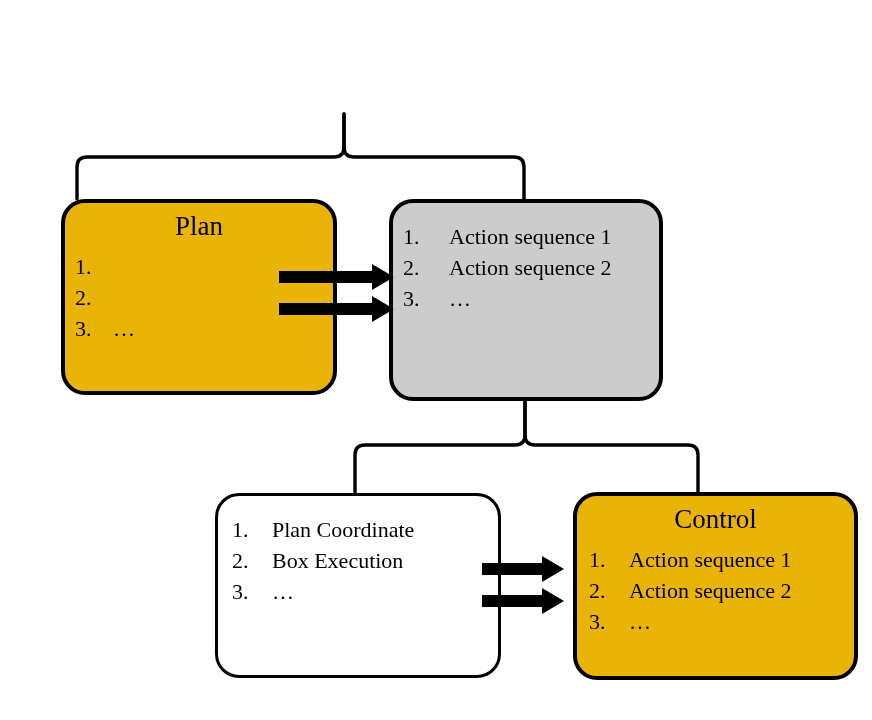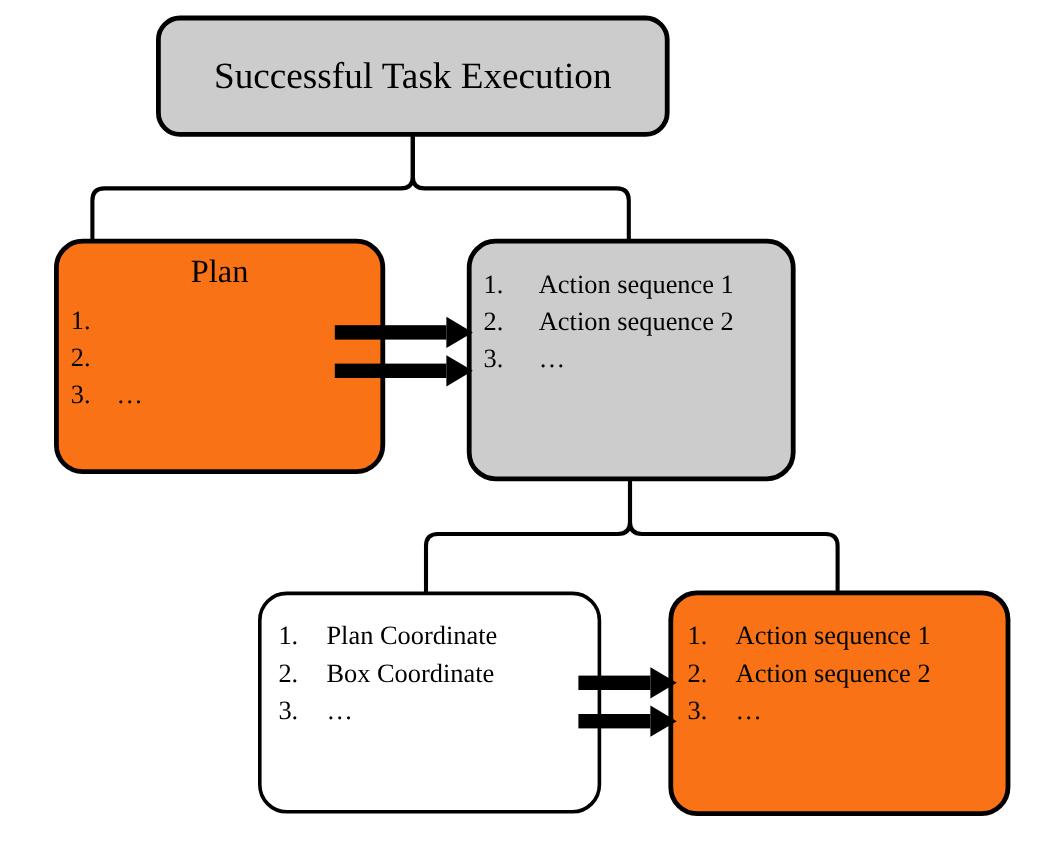--- a/index.html
+++ b/index.html
@@ -124,21 +124,21 @@
   }
   .arrow .head {
     position: absolute;
     top: -13px;
     width: 0;
     height: 0;
     border-top: 13px solid transparent;
     border-bottom: 13px solid transparent;
     border-left: 22px solid #000000;
   }
-  .fill-green { background: #f97316; }
+  .fill-green { background: #eab308; margin-left: 16px; }
   .fill-gray  { background: #cccccc; }
   .fill-white { background: #ffffff; }
 </style>
 </head>
 <body>
 
 <div id="stage">
 
   <svg id="connectors" viewBox="0 0 872 720" xmlns="http://www.w3.org/2000/svg">
 
@@ -162,23 +162,20 @@
              Q 355 445 355 455
              L 355 493" fill="none" stroke="#000000" stroke-width="3.4" stroke-linecap="round"></path>
     <path d="M 525 401
              L 525 435
              Q 525 445 535 445
              L 688 445
              Q 698 445 698 455
              L 698 492" fill="none" stroke="#000000" stroke-width="3.4" stroke-linecap="round"></path>
   </svg>
 
-  <div class="node thick fill-gray" id="node-root">
-    <div class="node-title">Successful Task Execution</div>
-  </div>
 
   <div class="node thick fill-green" id="node-plan">
     <div class="node-inner">
       <div class="node-title">Plan</div>
       <ul class="item-list">
         <li class="item-row">
           <span class="item-num">1.</span>
         </li>
         <li class="item-row">
           <span class="item-num">2.</span>
@@ -212,32 +209,33 @@
 
   <div class="node fill-white" id="node-positions">
     <div class="node-inner">
       <ul class="item-list">
         <li class="item-row">
           <span class="item-num">1.</span>
           <span class="item-text">Plan Coordinate</span>
         </li>
         <li class="item-row">
           <span class="item-num">2.</span>
-          <span class="item-text">Box Coordinate</span>
+          <span class="item-text">Box Execution</span>
         </li>
         <li class="item-row">
           <span class="item-num">3.</span>
           <span class="item-text">…</span>
         </li>
       </ul>
     </div>
   </div>
 
   <div class="node thick fill-green" id="node-control">
     <div class="node-inner">
+      <div class="node-title">Control</div>
       <ul class="item-list">
         <li class="item-row">
           <span class="item-num">1.</span>
           <span class="item-text">Action sequence 1</span>
         </li>
         <li class="item-row">
           <span class="item-num">2.</span>
           <span class="item-text">Action sequence 2</span>
         </li>
         <li class="item-row">

